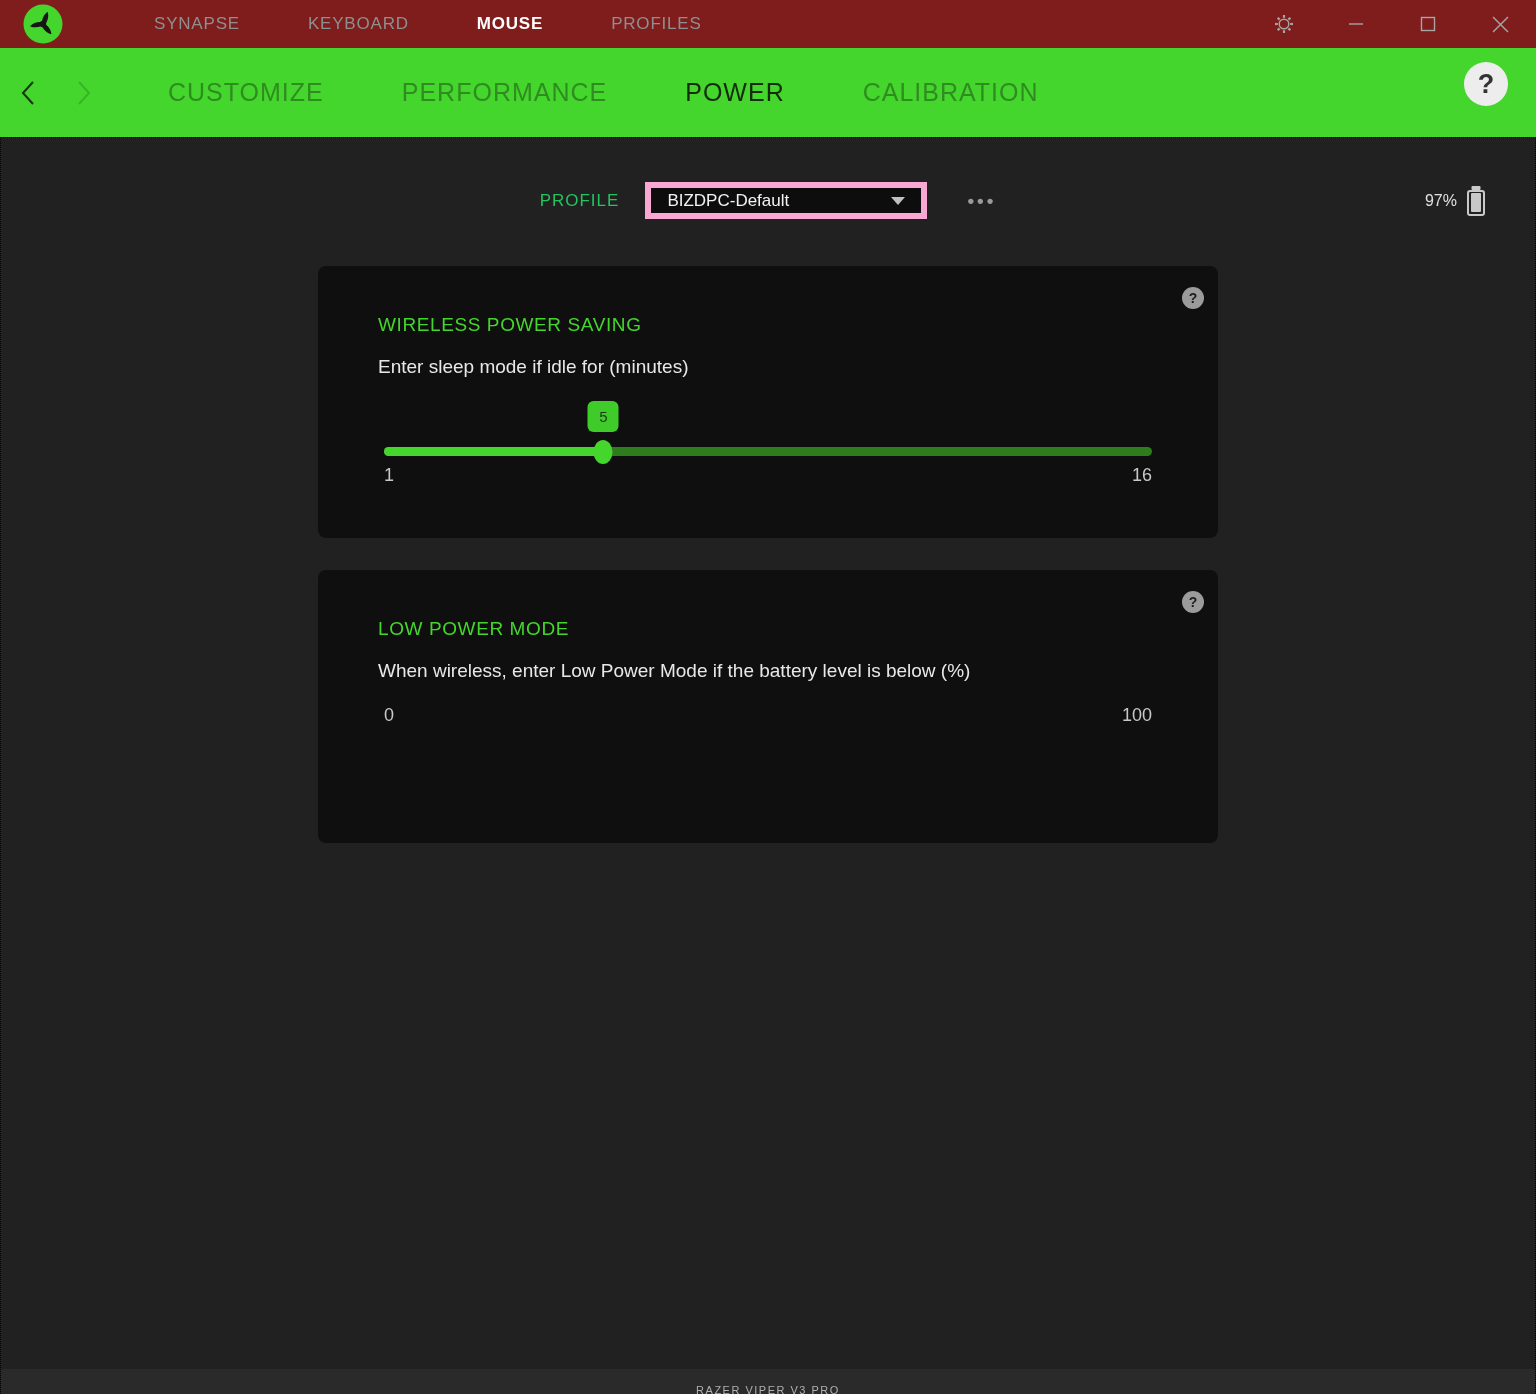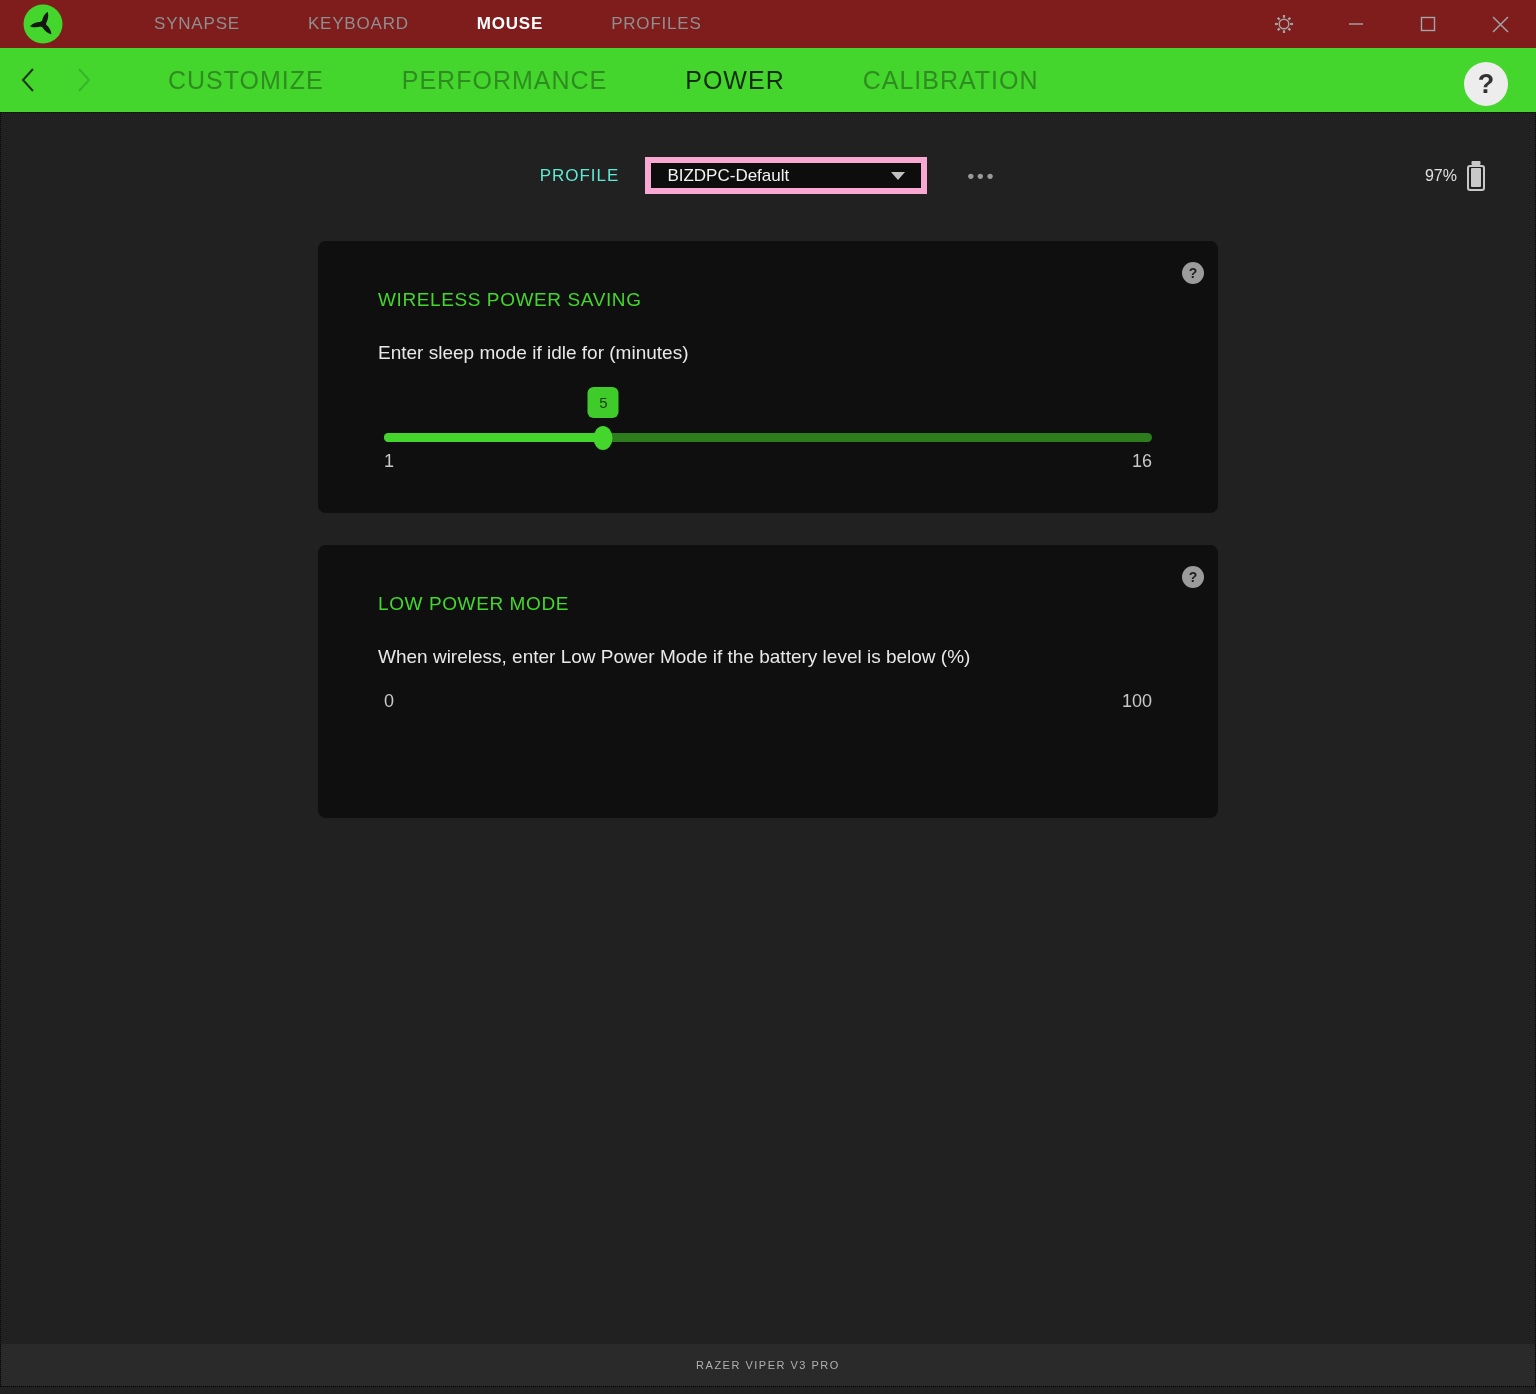--- a/index.html
+++ b/index.html
@@ -11,35 +11,35 @@
   
   .titlebar { height: 48px; background: #7f1d1d; display: flex; align-items: center; }
   .logo-btn { width: 86px; display: flex; justify-content: center; align-items: center; cursor: pointer; }
   .app-tabs { display: flex; align-items: center; gap: 68px; margin-left: 68px; }
   .app-tab { font-size: 17px; letter-spacing: 0.8px; color: #8f8f8f; cursor: pointer; white-space: nowrap; }
   .app-tab.active { color: #ffffff; font-weight: 700; }
   .win-controls { margin-left: auto; display: flex; align-items: center; height: 100%; }
   .win-btn { width: 72px; height: 48px; display: flex; align-items: center; justify-content: center; cursor: pointer; }
 
   
-  .subnav { height: 64px; background: #44d62c; display: flex; align-items: center; position: relative; }
+  .subnav { height: 89px; background: #44d62c; display: flex; align-items: center; position: relative; }
   .nav-arrow { width: 56px; height: 71px; display: flex; align-items: center; justify-content: center; cursor: pointer; }
   .subnav-tabs { display: flex; align-items: center; gap: 78px; margin-left: 56px; }
   .subnav-tab { font-size: 25px; font-weight: 400; letter-spacing: 1px; color: #2f8c20; cursor: pointer; white-space: nowrap; }
   .subnav-tab.active { color: #142b0c; }
   .help-btn { position: absolute; right: 28px; top: 14px; width: 44px; height: 44px; border-radius: 50%;
               background: #ededed; display: flex; align-items: center; justify-content: center;
               font-size: 27px; font-weight: 700; color: #333; cursor: pointer; }
 
   
   .body-wrap { height: 1275px; border: 1px dotted rgba(0,0,0,0.85); display: flex; flex-direction: column; }
   .content { flex: 1; background: #212121; }
 
   .profile-row { position: relative; margin-top: 44px; height: 37px; display: flex; align-items: center; justify-content: center; }
-  .profile-label { font-size: 17px; letter-spacing: 1px; color: #5eead4; margin-right: 26px; }
+  .profile-label { font-size: 17px; letter-spacing: 1px; color: #22c55e; margin-right: 26px; }
   .profile-select { width: 282px; height: 37px; background: #0d0d0d; border: 6px solid #f9a8d4;
                     display: flex; align-items: center; padding: 0 16px; cursor: pointer; }
   .profile-select .value { font-size: 17px; color: #f2f2f2; flex: 1; }
   .caret-down { width: 0; height: 0; border-left: 7px solid transparent; border-right: 7px solid transparent;
                 border-top: 8px solid #c0c0c0; }
   .more-dots { margin-left: 40px; font-size: 19px; font-weight: 700; letter-spacing: 3px; color: #9a9a9a; cursor: pointer; }
 
   .battery-wrap { position: absolute; right: 50px; top: 50%; transform: translateY(-50%);
                   display: flex; align-items: center; gap: 10px; }
   .battery-pct { font-size: 16px; color: #e0e0e0; }
@@ -50,21 +50,21 @@
 
   
   .card { position: relative; width: 900px; height: 272px; margin: 0 auto; background: #0f0f0f; border-radius: 8px;
           padding: 48px 60px 0 60px; }
   .card-1 { margin-top: 47px; }
   .card-2 { margin-top: 32px; height: 273px; }
   .card-help { position: absolute; top: 21px; right: 14px; width: 22px; height: 22px; border-radius: 50%;
                background: #9b9b9b; display: flex; align-items: center; justify-content: center;
                font-size: 14px; font-weight: 700; color: #1c1c1c; cursor: pointer; }
   .card-title { font-size: 19px; letter-spacing: 0.6px; color: #44d62c; font-weight: 400; }
-  .card-desc { margin-top: 31px; font-size: 19px; color: #e8e8e8; }
+  .card-desc { margin-top: 20px; font-size: 19px; color: #e8e8e8; }
 
   .slider { margin-top: 23px; padding: 0 6px; }
   .slider-inner { position: relative; padding-top: 46px; }
   .slider-badge { position: absolute; top: 0; transform: translateX(-50%); min-width: 31px; height: 31px;
                   padding: 0 7px; background: #3fcc2a; border-radius: 6px; display: flex; align-items: center;
                   justify-content: center; font-size: 15px; color: #1e3a14; }
   .slider-track { position: relative; height: 9px; border-radius: 5px; background: #2e7d1d; cursor: pointer; }
   .slider-fill { position: absolute; left: 0; top: 0; bottom: 0; border-radius: 5px; background: #44d62c; }
   .slider-thumb { position: absolute; top: 50%; transform: translate(-50%,-50%); width: 19px; height: 24px;
                   border-radius: 50%; background: #44d62c; cursor: grab; }

